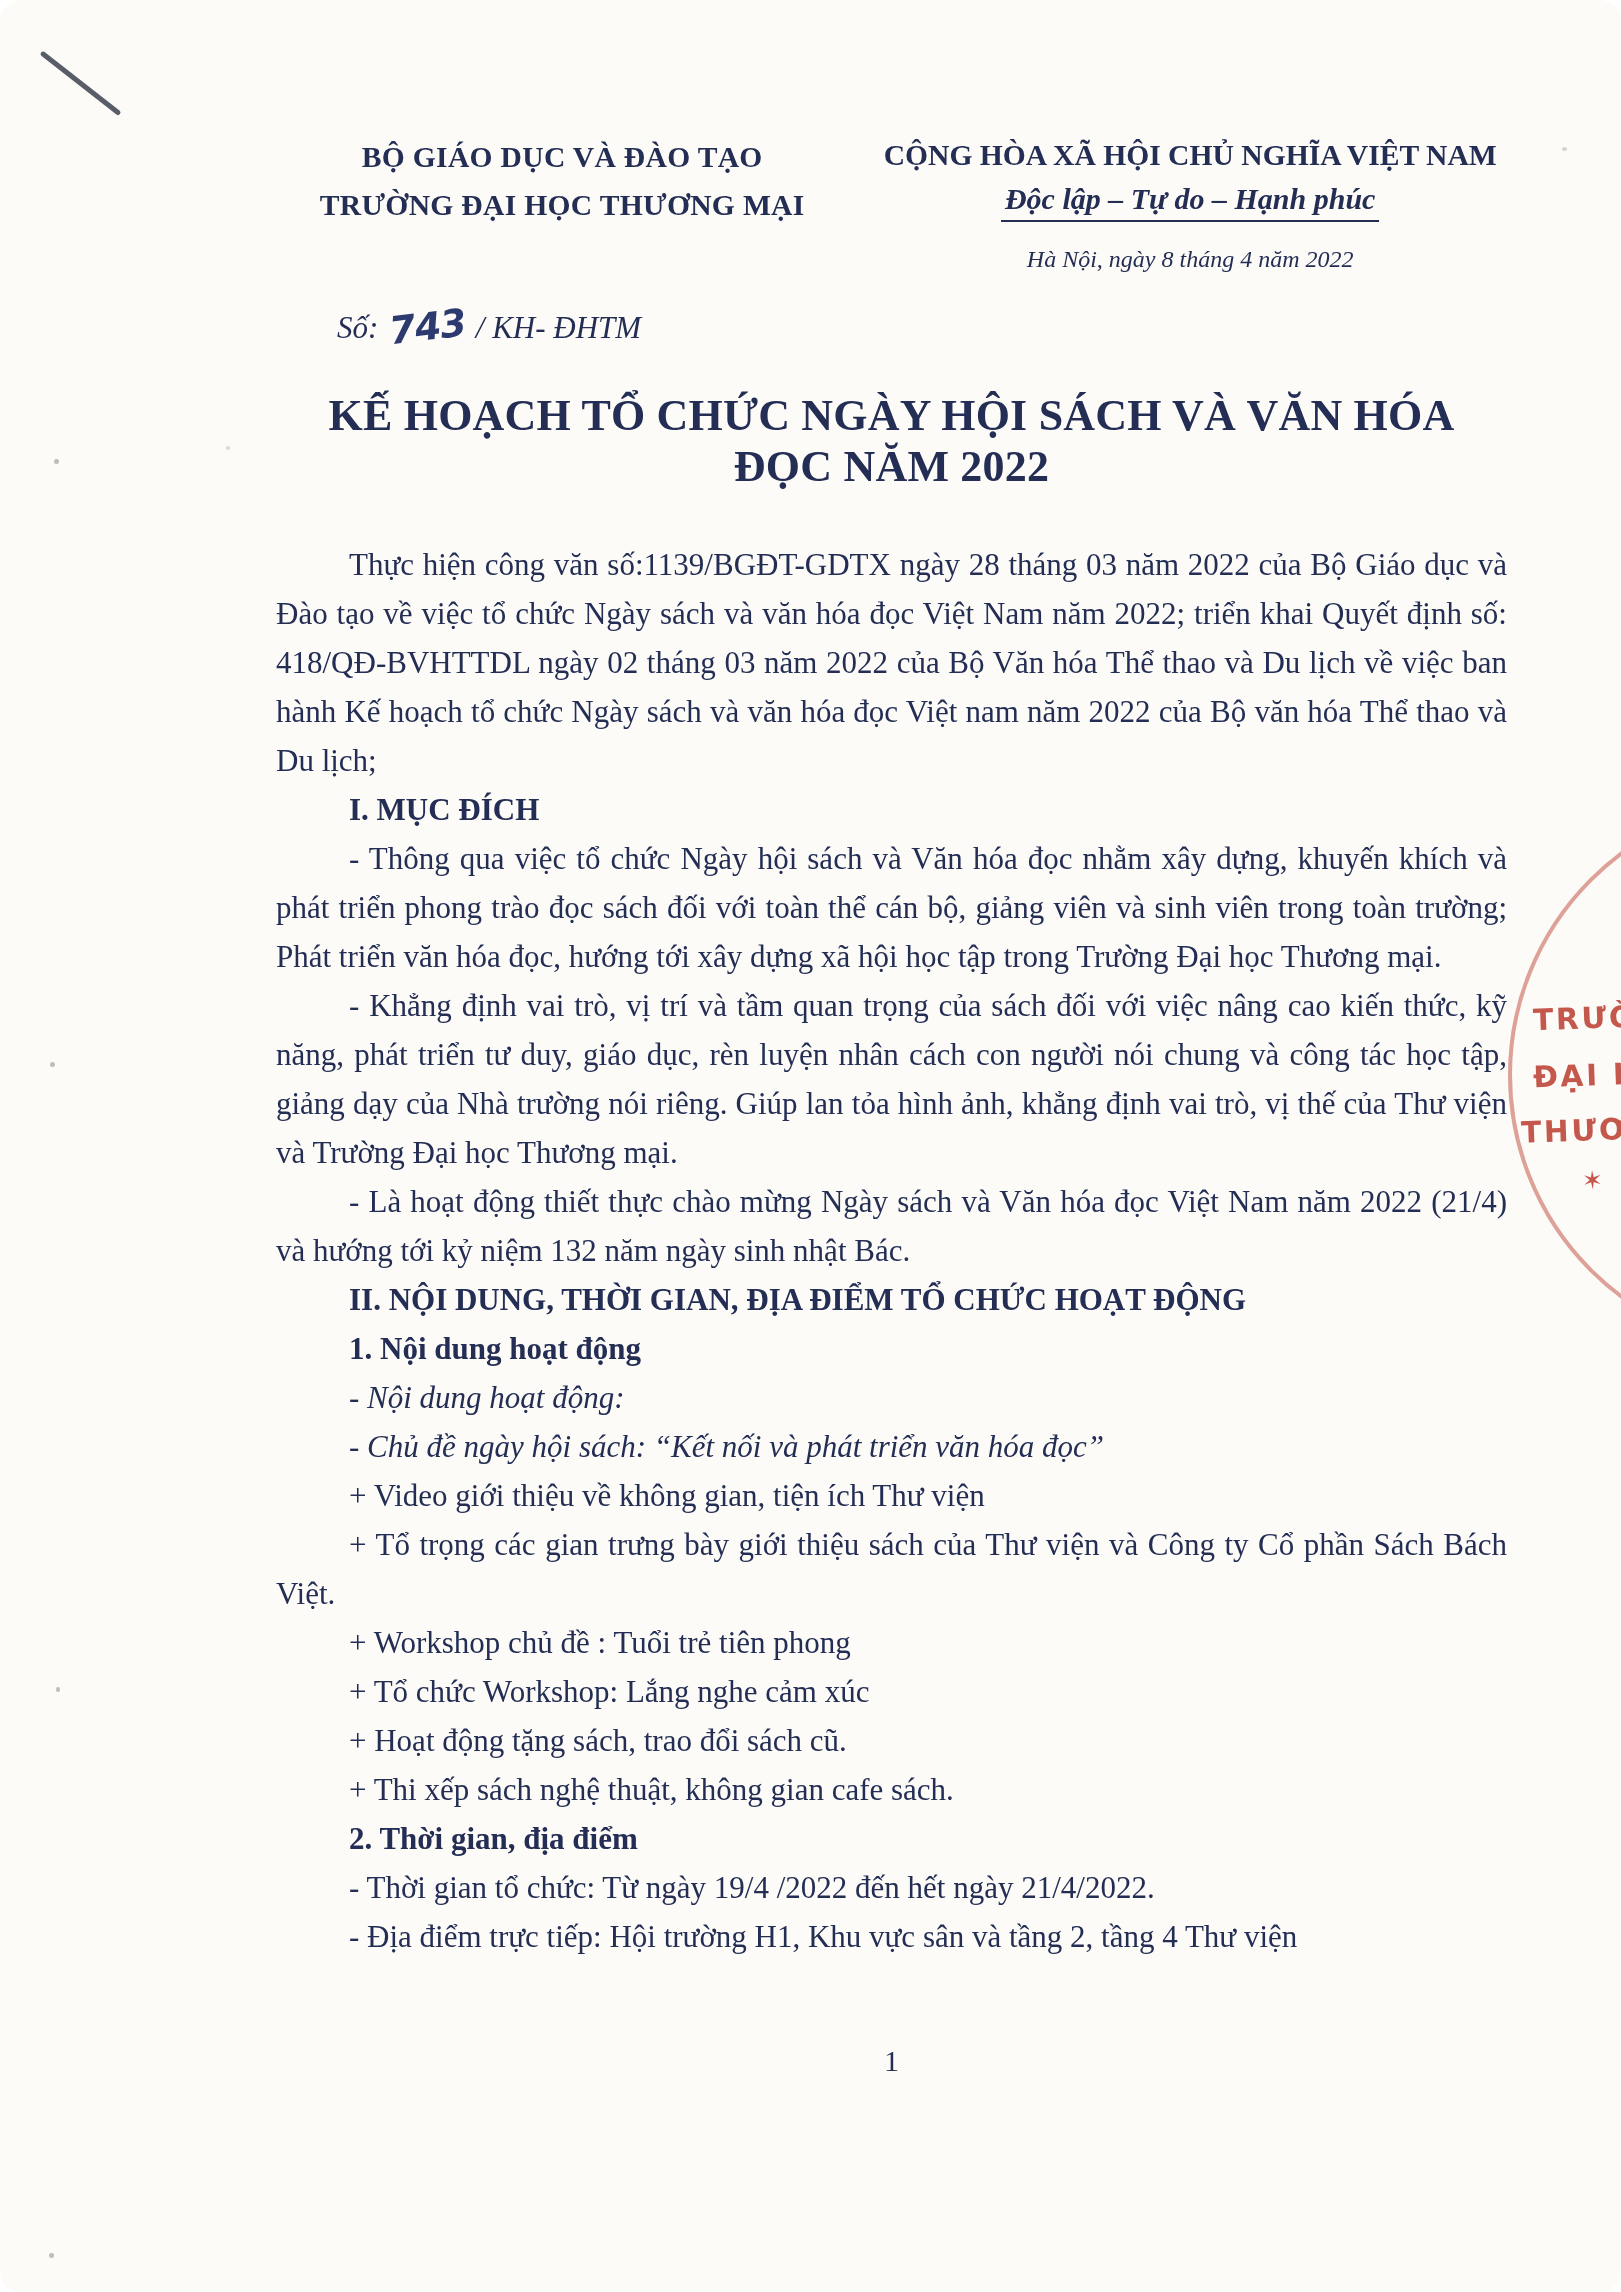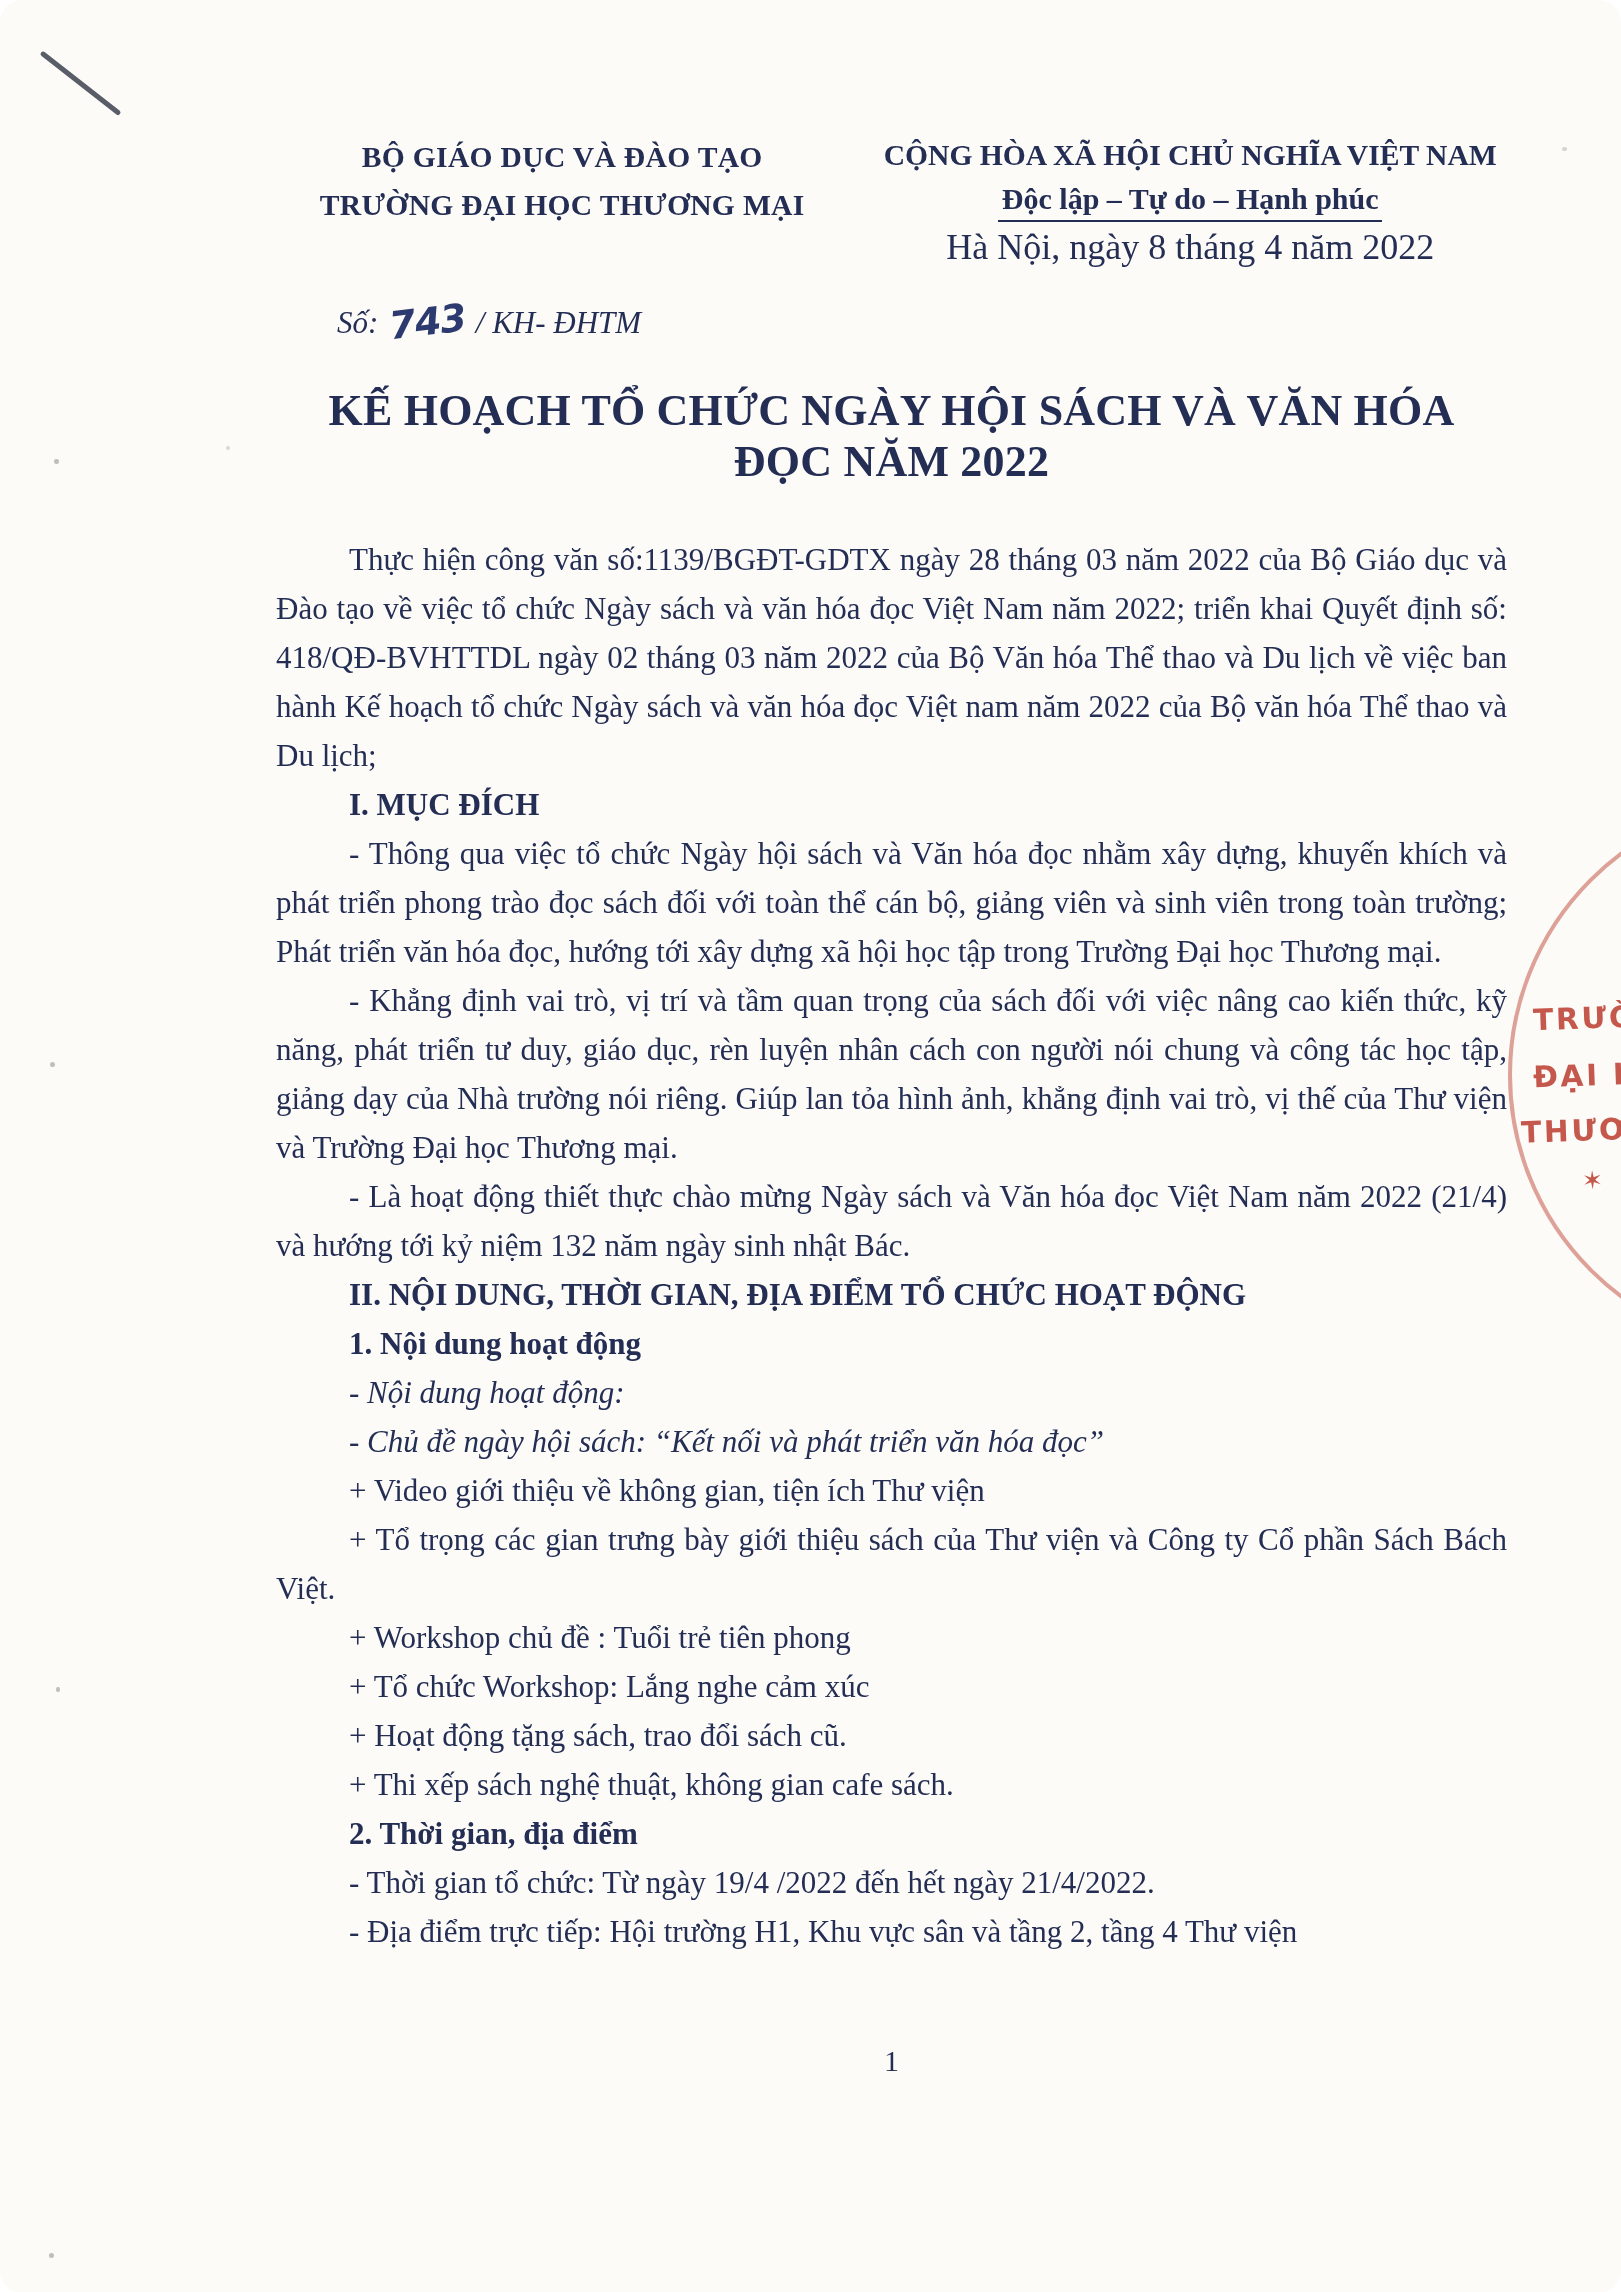--- a/index.html
+++ b/index.html
@@ -15,26 +15,26 @@
   }
   .content { position: absolute; left: 276px; top: 0; width: 1231px; }
 
   .header-row { display: flex; align-items: flex-start; margin-top: 133px; }
   .hdr-left {
     width: 519px; margin-left: 34px; text-align: center;
     font-weight: bold; font-size: 29.6px; line-height: 48px; letter-spacing: 0.3px;
   }
   .hdr-right { width: 652px; margin-left: 59px; text-align: center; }
   .country { font-weight: bold; font-size: 29.6px; line-height: 45px; }
-  .motto { margin-top: 3.6px; }
+  .motto { margin-top: 3.6px; font-style: italic; }
   .motto-inner {
     display: inline-block; font-weight: bold; font-size: 30px;
     border-bottom: 2.7px solid #242e55; padding: 0 3.6px 4.5px;
   }
-  .dateline { font-size: 36px; margin-top: 4px; }
+  .dateline { font-style: italic; font-size: 24px; margin-top: 24px; }
 
   .so-line { margin-top: 30px; margin-left: 61px; font-size: 31px; font-style: italic; }
   .so-number {
     display: inline-block; font-family: "DejaVu Sans", sans-serif;
     font-style: italic; font-weight: bold; font-size: 38px;
     transform: rotate(-7deg) translateY(1.8px);
     color: #2d3a70; letter-spacing: -0.9px; margin: 0 2.7px;
   }
 
   .title {

